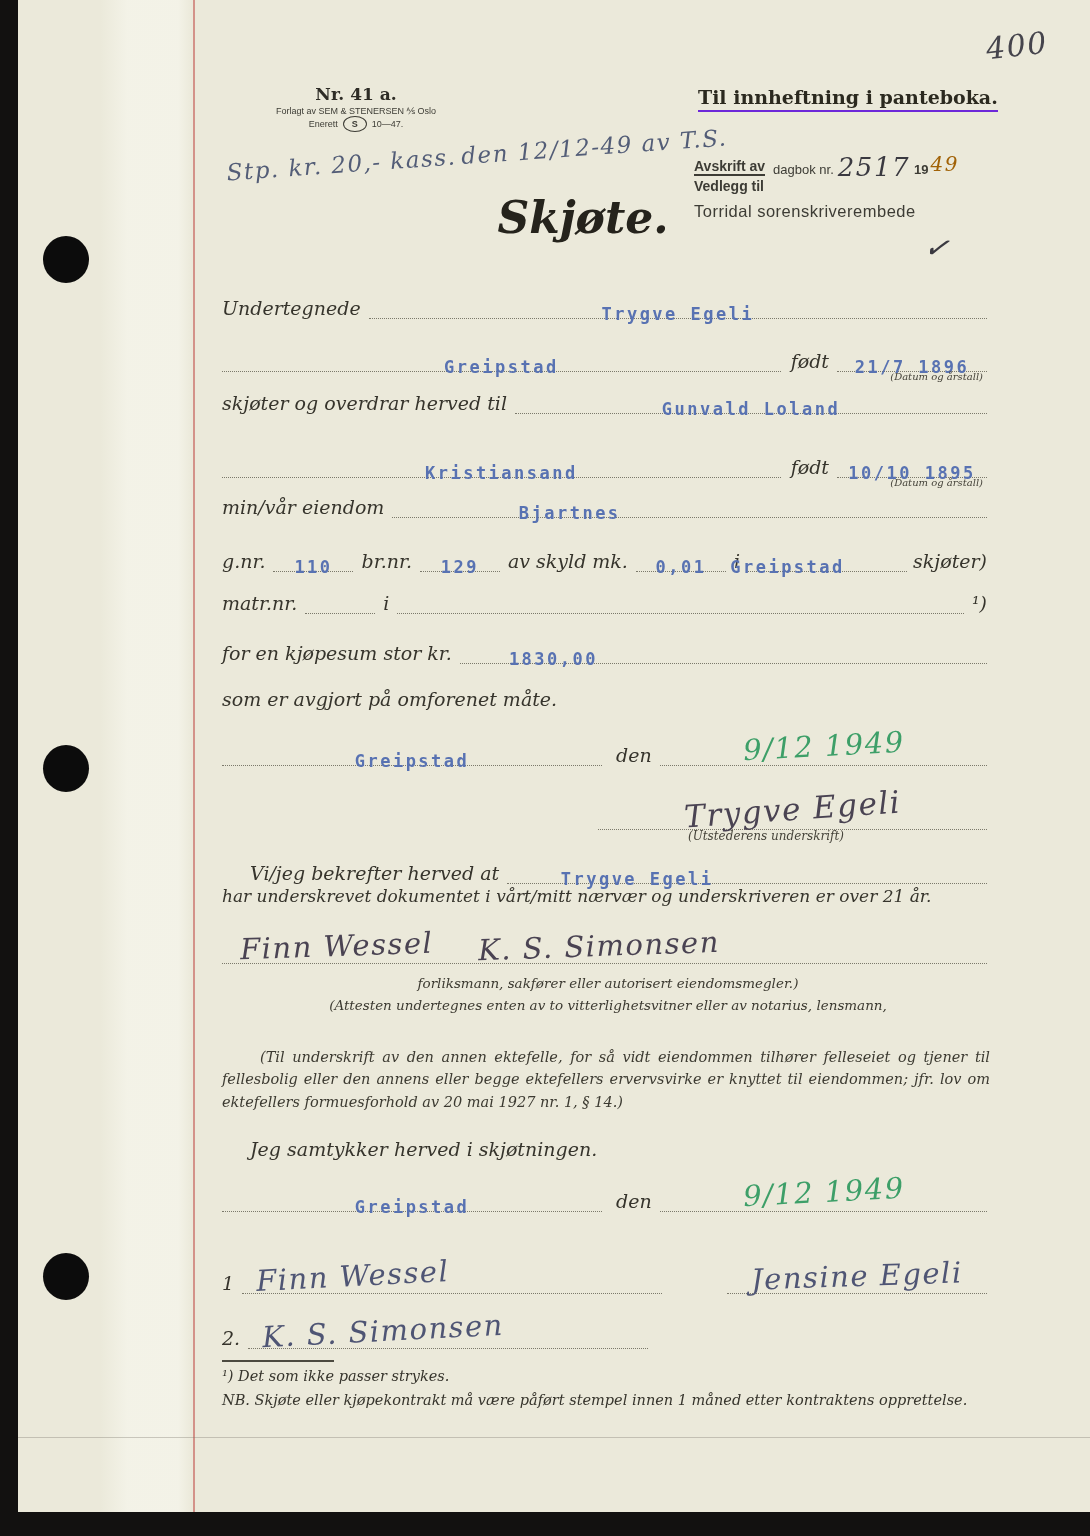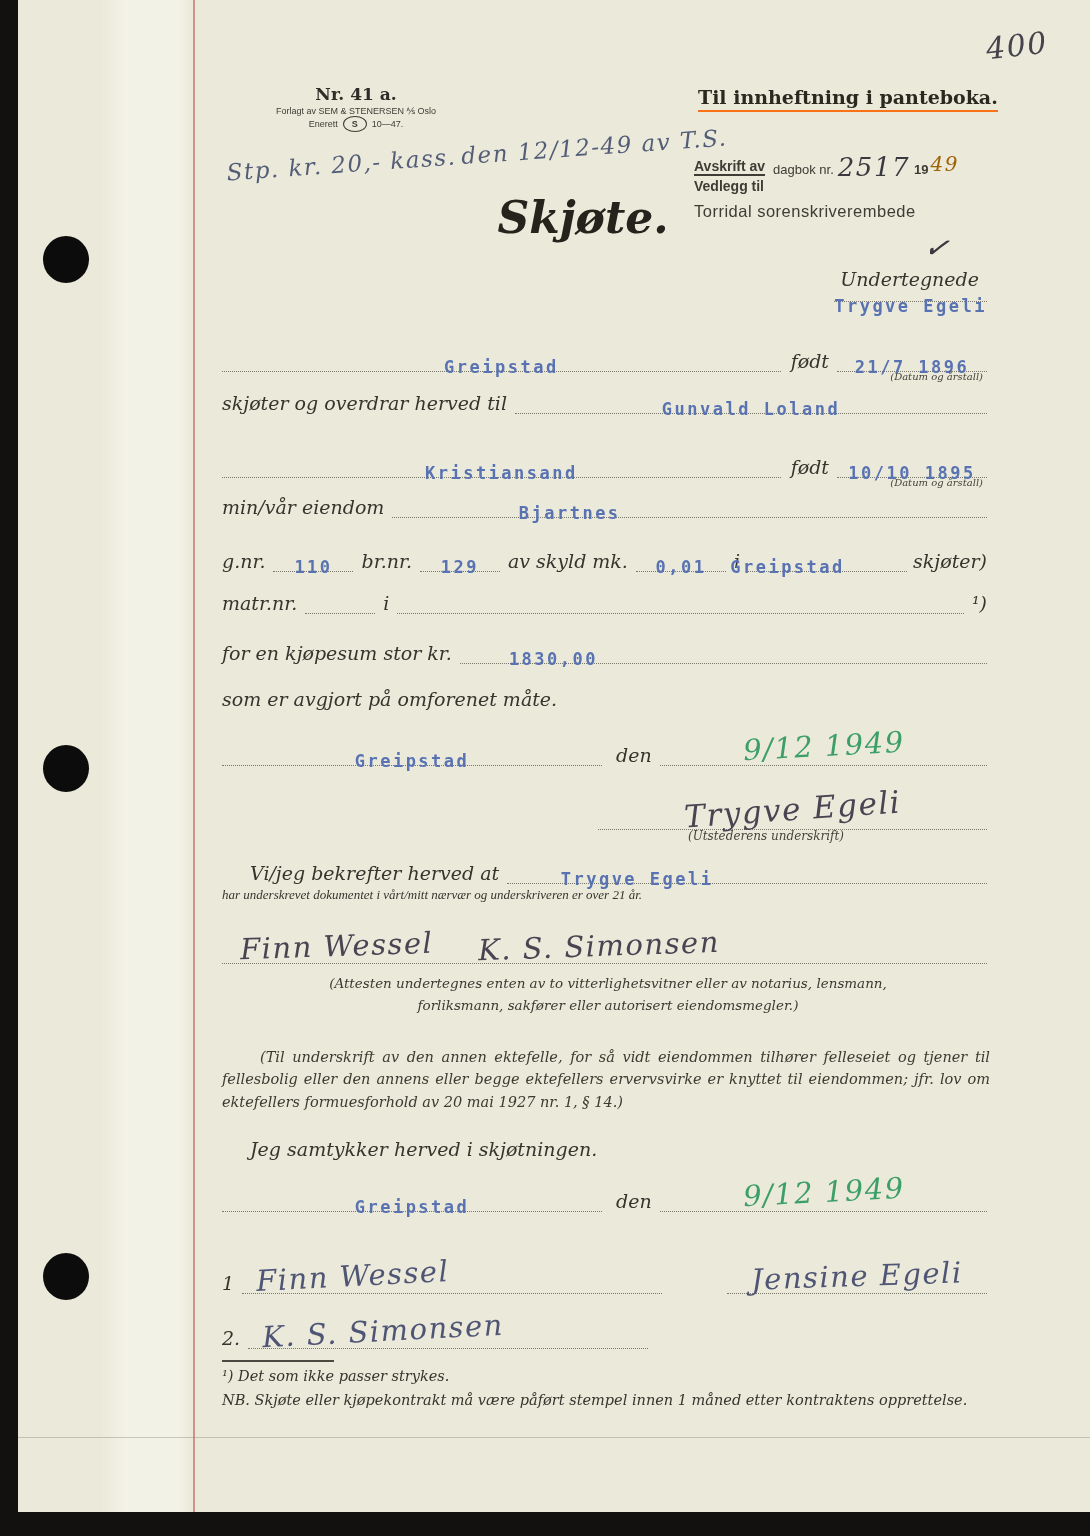--- a/index.html
+++ b/index.html
@@ -86,21 +86,21 @@
   <div class="abs center" style="top:84px;left:238px;width:200px;">
     <div class="print roman bold" style="font-size:17px;color:#2e2c26;">Nr. 41 a.</div>
     <div class="stamp-sans" style="font-size:9px;margin-top:2px;">Forlagt av SEM &amp; STENERSEN ⅍ Oslo</div>
     <div class="stamp-sans" style="font-size:9px;display:flex;justify-content:center;align-items:center;gap:5px;">
       <span>Enerett</span>
       <span style="display:inline-block;width:22px;height:14px;border:1.5px solid #3d3c35;border-radius:50%;font-size:9px;line-height:14px;font-weight:bold;">S</span>
       <span>10—47.</span>
     </div>
   </div>
 
-  <div class="abs print roman bold" style="top:86px;left:680px;font-size:19px;color:#2b291f;border-bottom:2px solid #f97316;padding-bottom:2px;">Til innheftning i panteboka.</div>
+  <div class="abs print roman bold" style="top:86px;left:680px;font-size:19px;color:#2b291f;border-bottom:2px solid #6d28d9;padding-bottom:2px;">Til innheftning i panteboka.</div>
 
   <div class="abs" style="top:140px;left:208px;transform:rotate(-4deg);">
     <div class="hand" style="font-size:23px;color:#535d77;">Stp. kr. 20,- kass.</div>
     <div class="hand" style="font-size:23px;color:#535d77;margin-top:2px;">den 12/12-49 av T.S.</div>
   </div>
 
   <div class="abs" style="top:158px;left:676px;width:310px;">
     <div style="display:flex;align-items:flex-start;">
       <div>
         <div class="stamp-sans bold" style="font-size:14px;border-bottom:2px solid #3d3c35;">Avskrift av</div>
@@ -111,21 +111,21 @@
       <div class="stamp-sans bold" style="font-size:13px;margin:4px 0 16px 4px;">19</div>
       <div class="hand hand-ink" style="font-size:20px;margin-left:2px;margin-top:-6px;color:#a16207;">49</div>
     </div>
     <div class="stamp-sans" style="font-size:16.5px;margin-top:8px;letter-spacing:.5px;">Torridal sorenskriverembede</div>
   </div>
 
   <div class="abs hand hand-ink" style="top:230px;left:906px;font-size:30px;transform:rotate(8deg);color:#3a3940;">✓</div>
 
   <div class="abs print bold center" style="top:192px;left:440px;width:250px;font-size:44px;color:#25231c;">Skjøte.</div>
 
-  <div class="row" style="top:270px;height:32px;flex-direction:column;">
+  <div class="row" style="top:287px;height:32px;">
     <span class="lbl print">Undertegnede</span>
     <span class="fill"><span class="typed">Trygve Egeli</span></span>
   </div>
 
   <div class="row" style="top:340px;height:32px;">
     <span class="fill"><span class="typed">Greipstad</span></span>
     <span class="lbl print" style="padding-left:10px;">født</span>
     <span class="seg" style="width:150px;">
       <span class="typed">21/7 1896</span>
       <span class="caption">(Datum og årstall)</span>
@@ -192,33 +192,33 @@
       <span class="caption" style="right:auto;left:90px;font-size:12px;">(Utstederens underskrift)</span>
     </span>
   </div>
 
   <div class="row" style="top:852px;height:32px;">
     <span class="lbl print" style="padding-left:28px;">Vi/jeg bekrefter herved at</span>
     <span class="fill"><span class="typed" style="left:-110px;">Trygve Egeli</span></span>
   </div>
 
   <div class="row" style="top:888px;">
-    <span class="lbl print" style="font-size:13px;font-family:Liberation Serif, serif;">har underskrevet dokumentet i vårt/mitt nærvær og underskriveren er over 21 år.</span>
+    <span class="lbl print" style="font-size:17px;">har underskrevet dokumentet i vårt/mitt nærvær og underskriveren er over 21 år.</span>
   </div>
 
   <div class="row" style="top:916px;height:48px;">
     <span class="fill" style="text-align:left;">
       <span class="hand hand-ink" style="font-size:29px;margin-left:18px;transform:rotate(-2deg);">Finn Wessel</span>
       <span class="hand hand-ink" style="font-size:29px;margin-left:40px;transform:rotate(-2deg);">K. S. Simonsen</span>
     </span>
   </div>
 
   <div class="abs center smallprint" style="top:972px;left:240px;width:700px;">
+    <div>forliksmann, sakfører eller autorisert eiendomsmegler.)</div>
     <div>(Attesten undertegnes enten av to vitterlighetsvitner eller av notarius, lensmann,</div>
-    <div>forliksmann, sakfører eller autorisert eiendomsmegler.)</div>
   </div>
 
   <div class="abs para" style="top:1046px;left:204px;width:768px;text-indent:38px;">(Til underskrift av den annen ektefelle, for så vidt eiendommen tilhører felleseiet og tjener til fellesbolig eller den annens eller begge ektefellers ervervsvirke er knyttet til eiendommen; jfr. lov om ektefellers formuesforhold av 20 mai 1927 nr. 1, § 14.)</div>
 
   <div class="row" style="top:1140px;">
     <span class="lbl print" style="padding-left:28px;">Jeg samtykker herved i skjøtningen.</span>
   </div>
 
   <div class="row" style="top:1170px;height:42px;">
     <span class="seg" style="width:380px;"><span class="typed">Greipstad</span></span>

